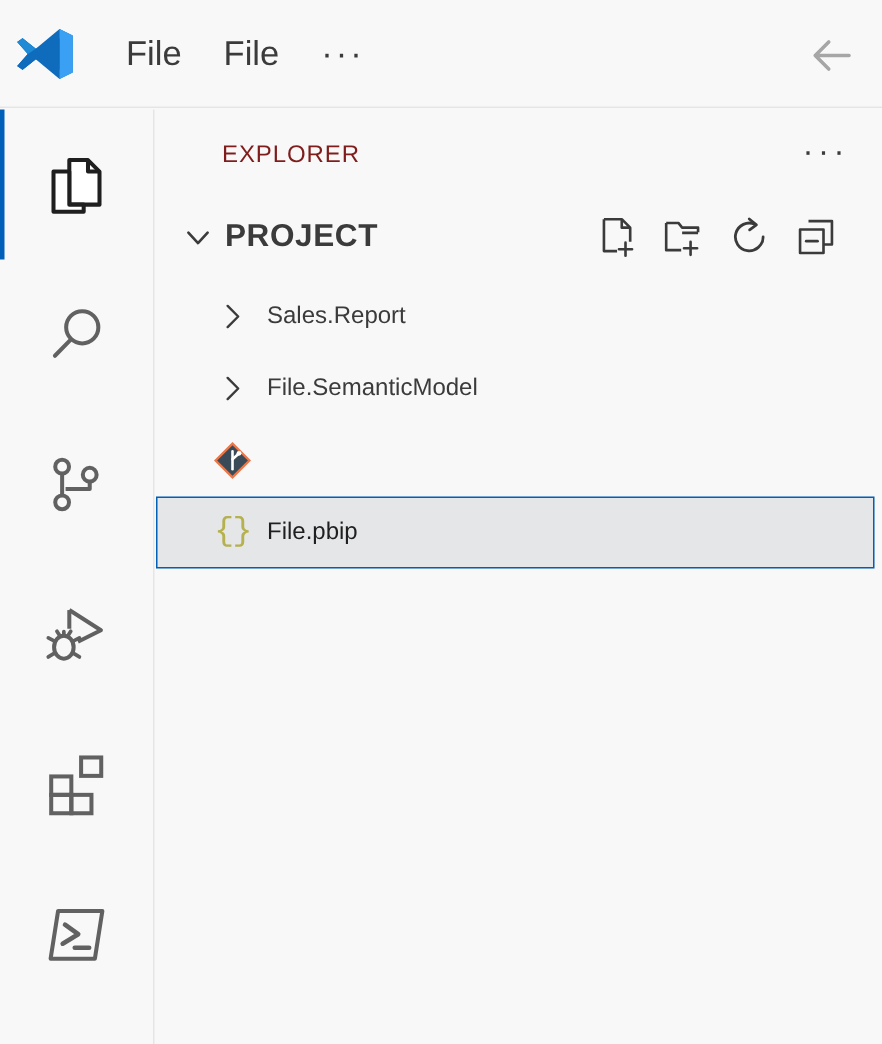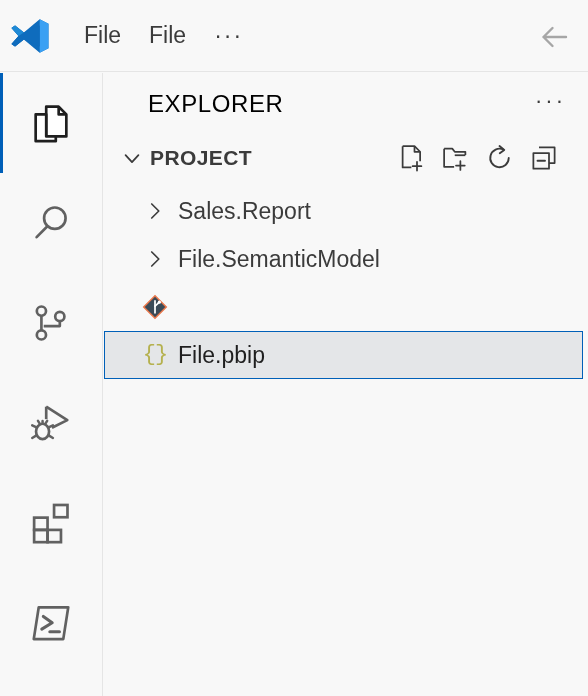--- a/index.html
+++ b/index.html
@@ -112,23 +112,23 @@
   }
   .sidebar-header {
     height: 62px;
     display: flex;
     align-items: center;
     justify-content: space-between;
     padding: 0 22px 0 44px;
     box-sizing: border-box;
   }
   .sidebar-title {
-    font-size: 24px;
+    font-size: 16px;
     letter-spacing: 0.6px;
-    color: #000000;
+    color: #7f1d1d;
   }
   .sidebar-more {
     font-size: 22px;
     letter-spacing: 3px;
     color: #3b3b3b;
     line-height: 1;
     padding-bottom: 6px;
   }
 
   
@@ -199,21 +199,21 @@
     justify-content: center;
   }
   .json-braces {
     font-family: "Liberation Mono", monospace;
     font-size: 22px;
     color: #b5b14f;
     line-height: 1;
     letter-spacing: -1px;
   }
   .row-label {
-    font-size: 23px;
+    font-size: 16px;
     color: #3b3b3b;
     white-space: nowrap;
     line-height: 1;
   }
   .row-label.dark {
     color: #1f1f1f;
   }
 </style>
 </head>
 <body>

